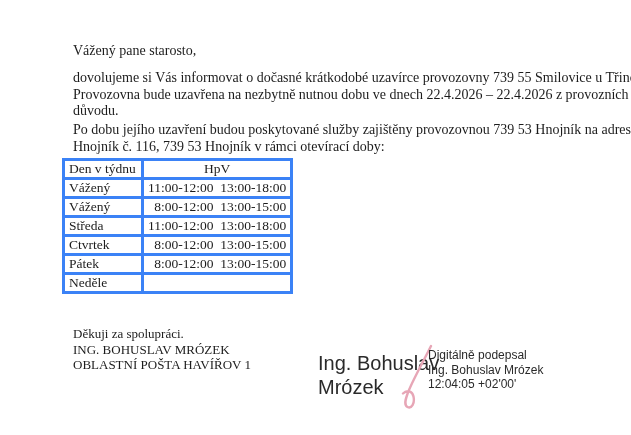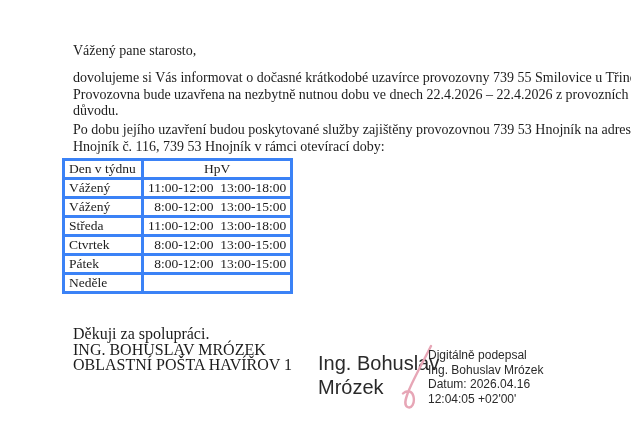--- a/index.html
+++ b/index.html
@@ -42,21 +42,21 @@
   td.day-col, th.day-col { width: 68px; text-align: left; }
   td.hpv-col, th.hpv-col { width: 138px; margin-top: 33px; }
   th.hpv-col { text-align: center; }
   td.hpv-col {
     text-align: right;
     padding-right: 16px;
     white-space: pre;
   }
 
   .closing-text {
-    font-size: 16px;
+    font-size: 13px;
     line-height: 15.5px;
     white-space: nowrap;
   }
 
   .sig-name {
     font-family: Liberation Sans, sans-serif;
     font-size: 20px;
     line-height: 24px;
     color: #2a2a2a;
     white-space: nowrap;
@@ -129,15 +129,14 @@
   <div>Mrózek</div>
 </div>
 
 <svg class="abs" style="left:398px; top:344px;" width="38" height="66" viewBox="0 0 38 66">
   <path d="M33,2 C26,16 16,34 11,46 C7.5,54.5 5.5,61 9.5,63 C13.5,65 17,59.5 15.5,52.5 C14.3,47 9,45.5 5,49.5" fill="none" stroke="#e7a6b6" stroke-width="2.4" stroke-linecap="round"></path>
 </svg>
 
 <div class="abs sig-details" style="left:428px; top:348px;">
   <div>Digitálně podepsal</div>
   <div>Ing. Bohuslav Mrózek</div>
-  <div>Datum: 2026.04.16</div>
   <div>12:04:05 +02'00'</div>
 </div>
 
 </body></html>

